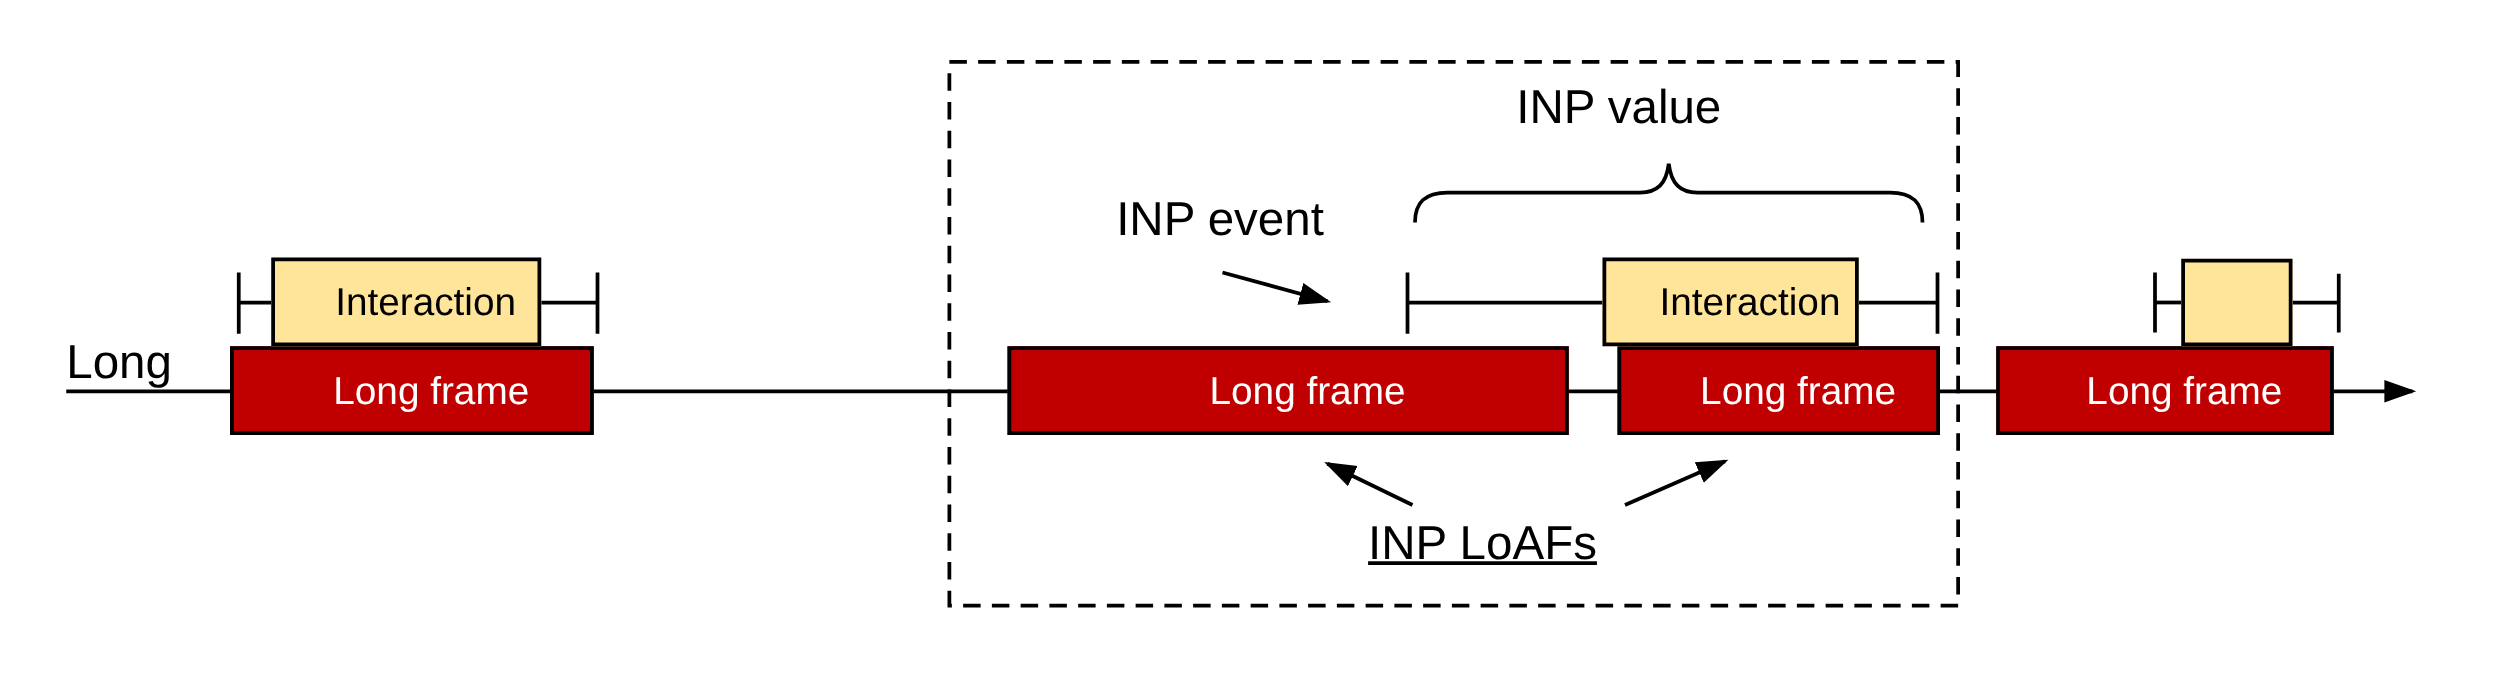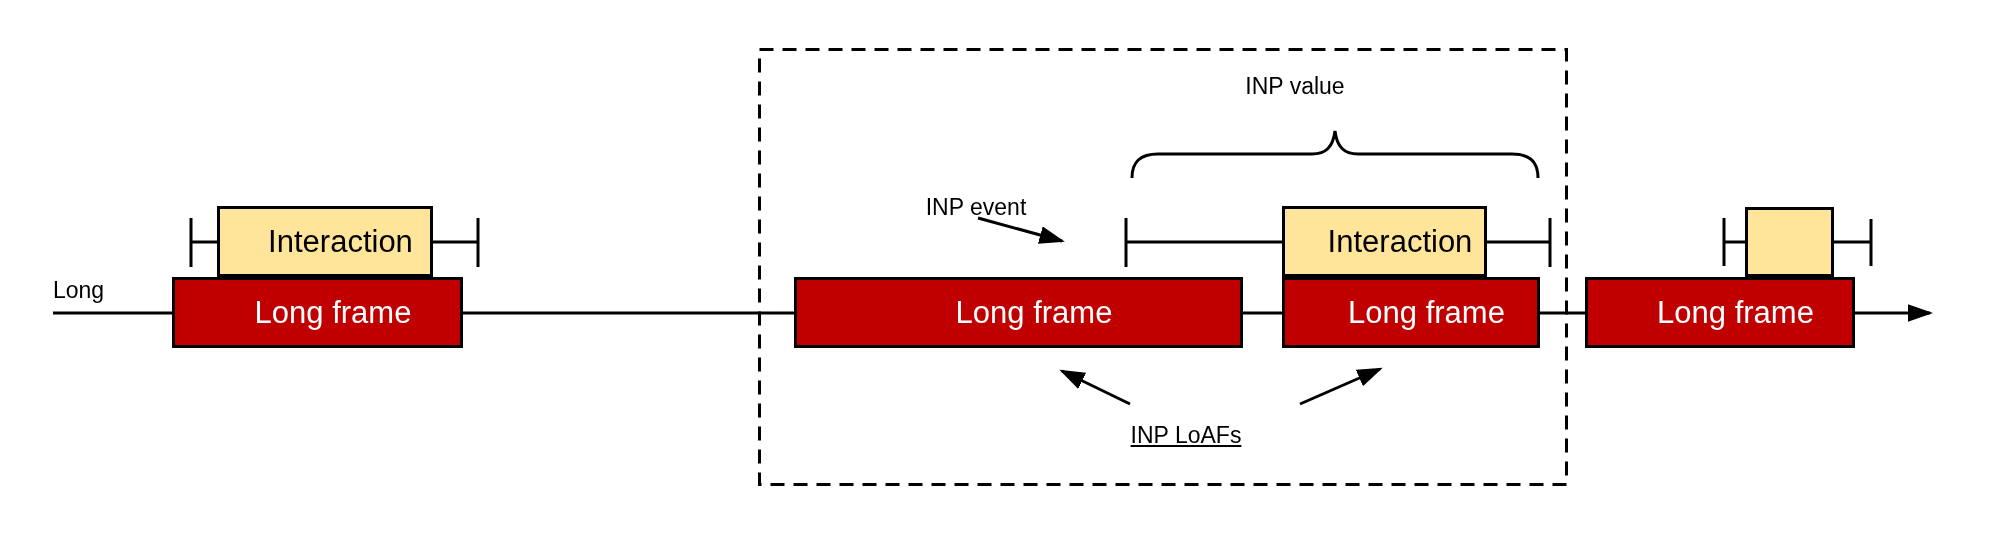--- a/index.html
+++ b/index.html
@@ -4,34 +4,34 @@
 <style>
   html,body{margin:0;padding:0;background:#ffffff;}
   .canvas{
     position:relative;width:2004px;height:546px;background:#ffffff;
     font-family:"Liberation Sans","DejaVu Sans",sans-serif;overflow:hidden;
   }
   .overlay{position:absolute;left:0;top:0;width:2004px;height:546px;}
   .box{position:absolute;box-sizing:border-box;border:3px solid #000;
        display:flex;align-items:center;justify-content:center;
        font-size:31px;white-space:nowrap;padding-left:31px;}
-  .long-frame{background:var(--long-frame-fill,#c00000);color:var(--long-frame-text,#fff);top:277px;height:71px;z-index:2;}
+  .long-frame{background:var(--long-frame-fill,#c00000);color:var(--long-frame-text,#fff);top:277px;height:71px;z-index:2;margin-left:12px;}
   .interaction{background:var(--interaction-fill,#ffe599);color:var(--interaction-text,#000);top:206px;height:71px;z-index:3;}
   .lf1{left:172px;width:291px;}
   .lf2{left:794px;width:449px;}
   .lf3{left:1282px;width:258px;}
   .lf4{left:1585px;width:270px;}
   .int1{left:217px;width:216px;}
   .int2{left:1282px;width:205px;}
   .int3{left:1745px;width:89px;top:207px;height:70px;}
-  .label{position:absolute;color:#000;font-size:23px;line-height:36px;white-space:nowrap;z-index:4;}
+  .label{position:absolute;color:#000;font-size:38px;line-height:36px;white-space:nowrap;z-index:4;}
   .lbl-time{left:53px;top:272px;}
   .lbl-center{transform:translateX(-50%);}
   .lbl-inp-value{left:1295px;top:68px;}
-  .lbl-inp-event{left:976px;top:158px;margin-top:31px;}
+  .lbl-inp-event{left:976px;top:158px;}
   .lbl-inp-loafs{left:1186px;top:417px;text-decoration:underline;}
 </style>
 </head>
 <body>
 
 <div class="canvas">
 
   <svg class="overlay" viewBox="0 0 2004 546">
     <defs>
       <marker id="arrow" markerWidth="10" markerHeight="8" refX="7.5" refY="3" orient="auto" markerUnits="strokeWidth">

